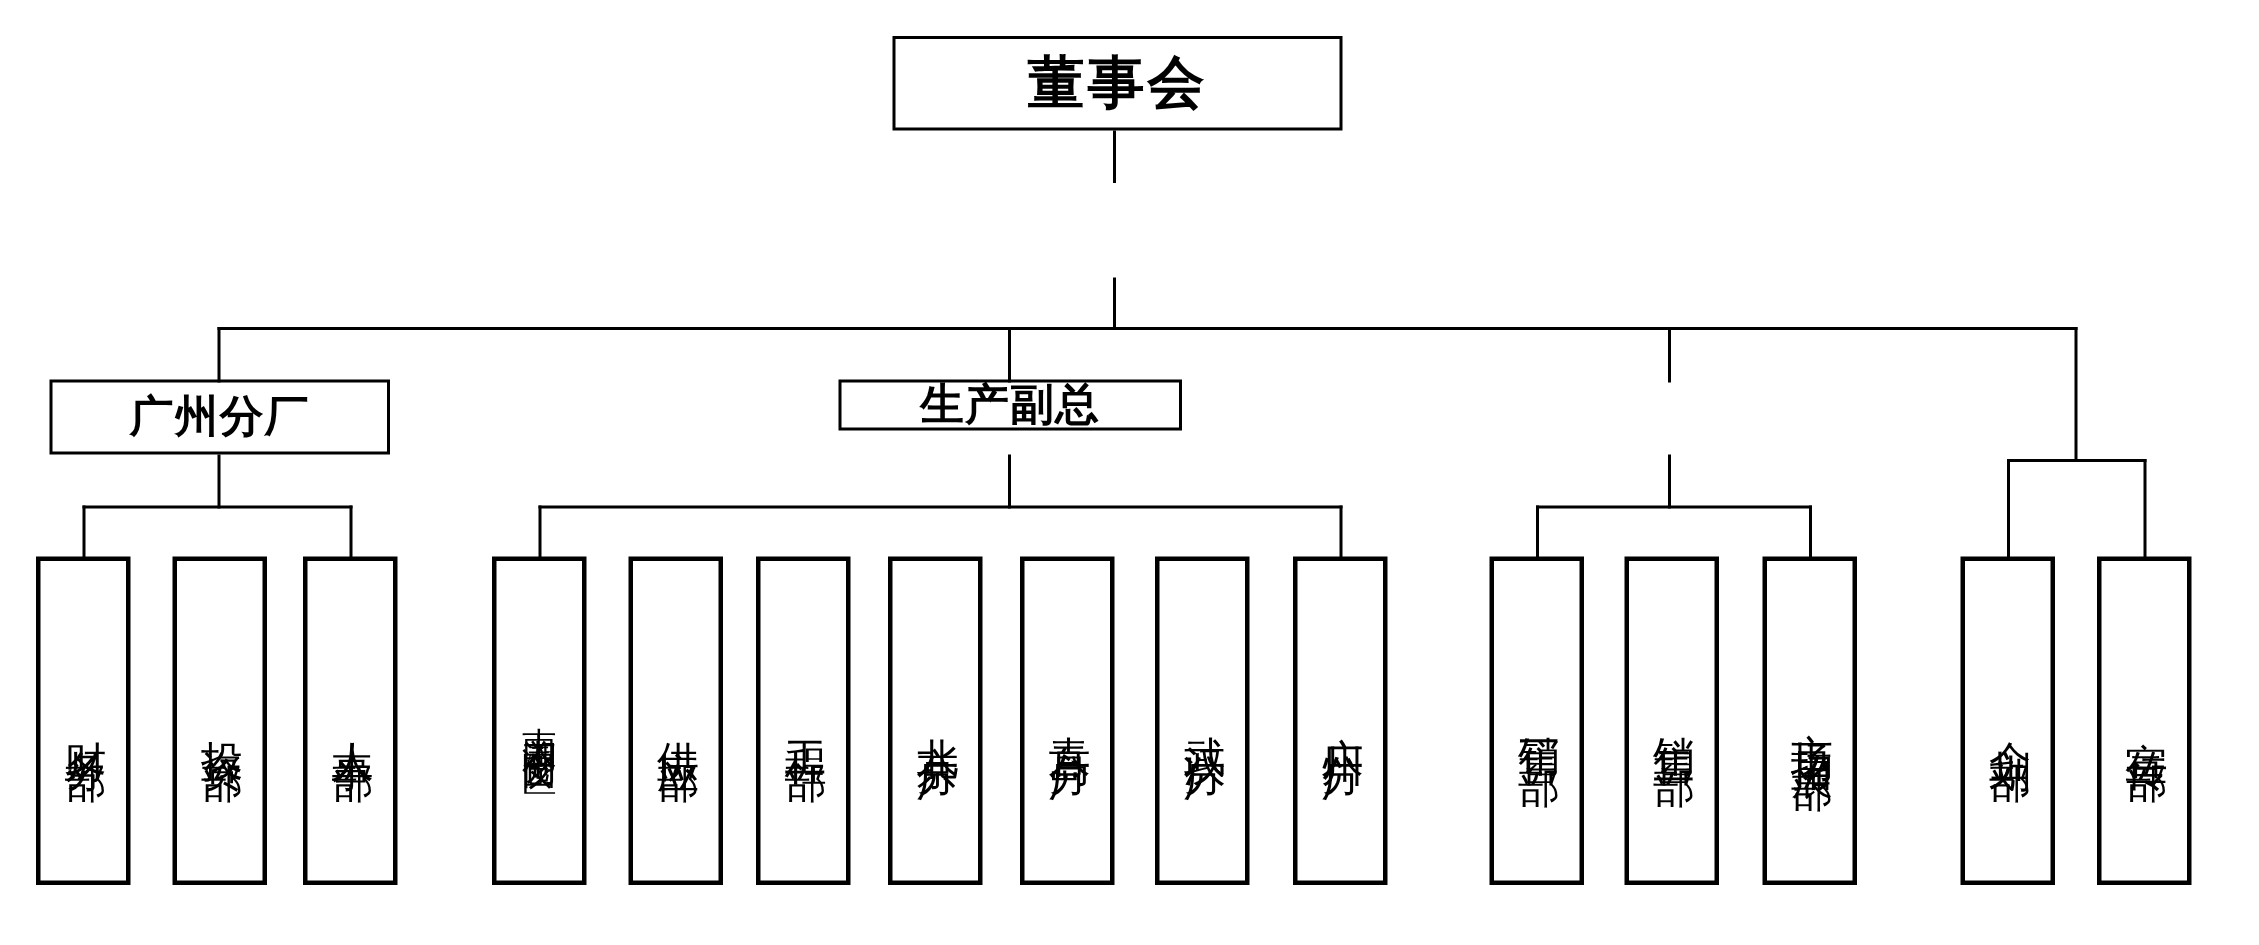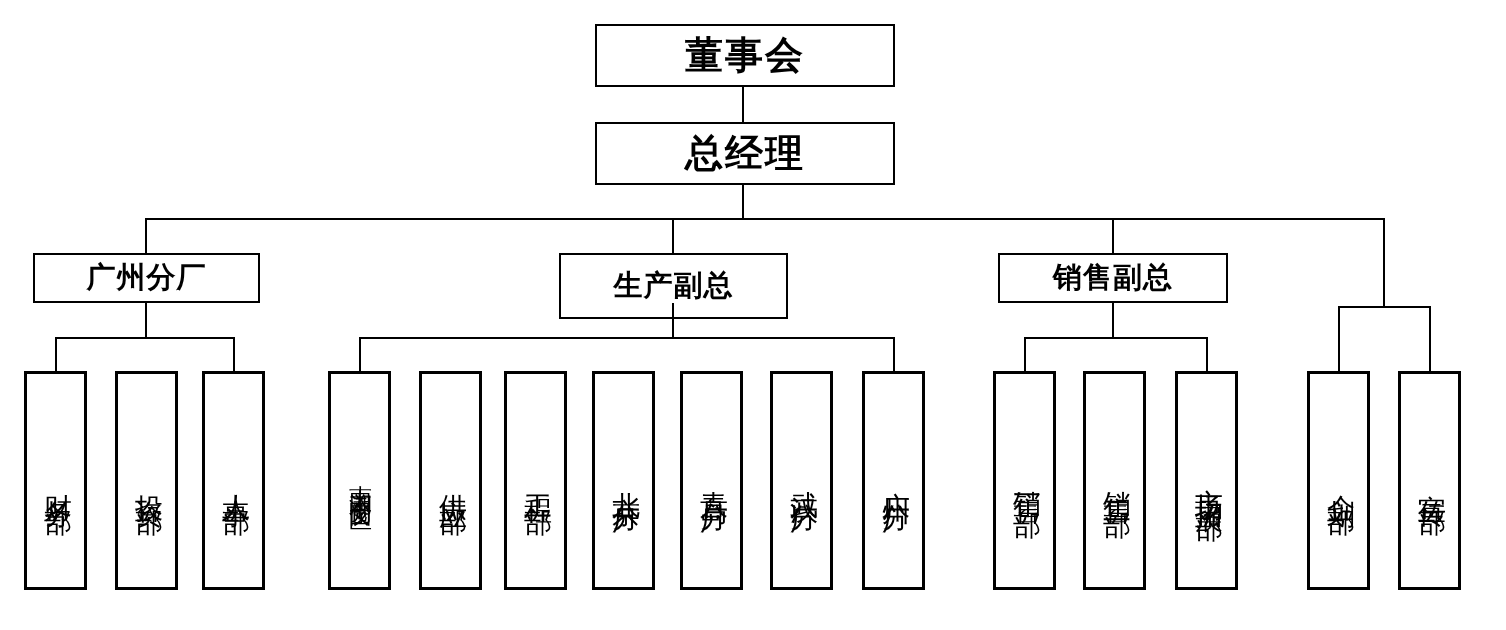--- a/index.html
+++ b/index.html
@@ -1,20 +1,20 @@
 <!DOCTYPE html>
 <html><head>
 <meta charset="utf-8">
 <style>
   html,body{margin:0;padding:0;background:#ffffff;}
   #canvas{
     position:relative;
     width:1506px;height:630px;
     background:#ffffff;
-    font-family:Liberation Mono, monospace;
+    font-family:Liberation Serif, serif;
     color:#000;
     overflow:hidden;
   }
   .box{
     position:absolute;
     background:#ffffff;
     border:2px solid #000;
     box-sizing:border-box;
     display:flex;
     align-items:center;
@@ -34,27 +34,25 @@
   .leaf.small{font-size:23px;letter-spacing:4px;}
   .ln{position:absolute;background:#000;}
 </style>
 </head>
 <body>
 
 <div id="canvas">
 
   <div class="box lvl1" style="left:595px;top:24px;width:300px;height:63px">董事会</div>
 
-  <div class="box lvl1" style="left:595px;top:122px;width:300px;height:63px">总经理</div>
 
   <div class="box lvl2" style="left:33px;top:253px;width:227px;height:50px">广州分厂</div>
 
-  <div class="box lvl2" style="left:559px;top:253px;width:229px;height:66px">生产副总</div>
+  <div class="box lvl2" style="left:559px;top:253px;width:229px;height:34px">生产副总</div>
 
-  <div class="box lvl2" style="left:998px;top:253px;width:230px;height:50px">销售副总</div>
 
   <div class="box leaf" style="left:24px;top:371px;width:63px;height:219px">财务部</div>
   <div class="box leaf" style="left:115px;top:371px;width:63px;height:219px">投资部</div>
   <div class="box leaf" style="left:202px;top:371px;width:63px;height:219px">人事部</div>
 
   <div class="box leaf small" style="left:328px;top:371px;width:63px;height:219px">南太湖中创园区</div>
   <div class="box leaf" style="left:419px;top:371px;width:63px;height:219px">供应部</div>
   <div class="box leaf" style="left:504px;top:371px;width:63px;height:219px">工程部</div>
   <div class="box leaf" style="left:592px;top:371px;width:63px;height:219px">北京分厂</div>
   <div class="box leaf" style="left:680px;top:371px;width:63px;height:219px">青岛分厂</div>

